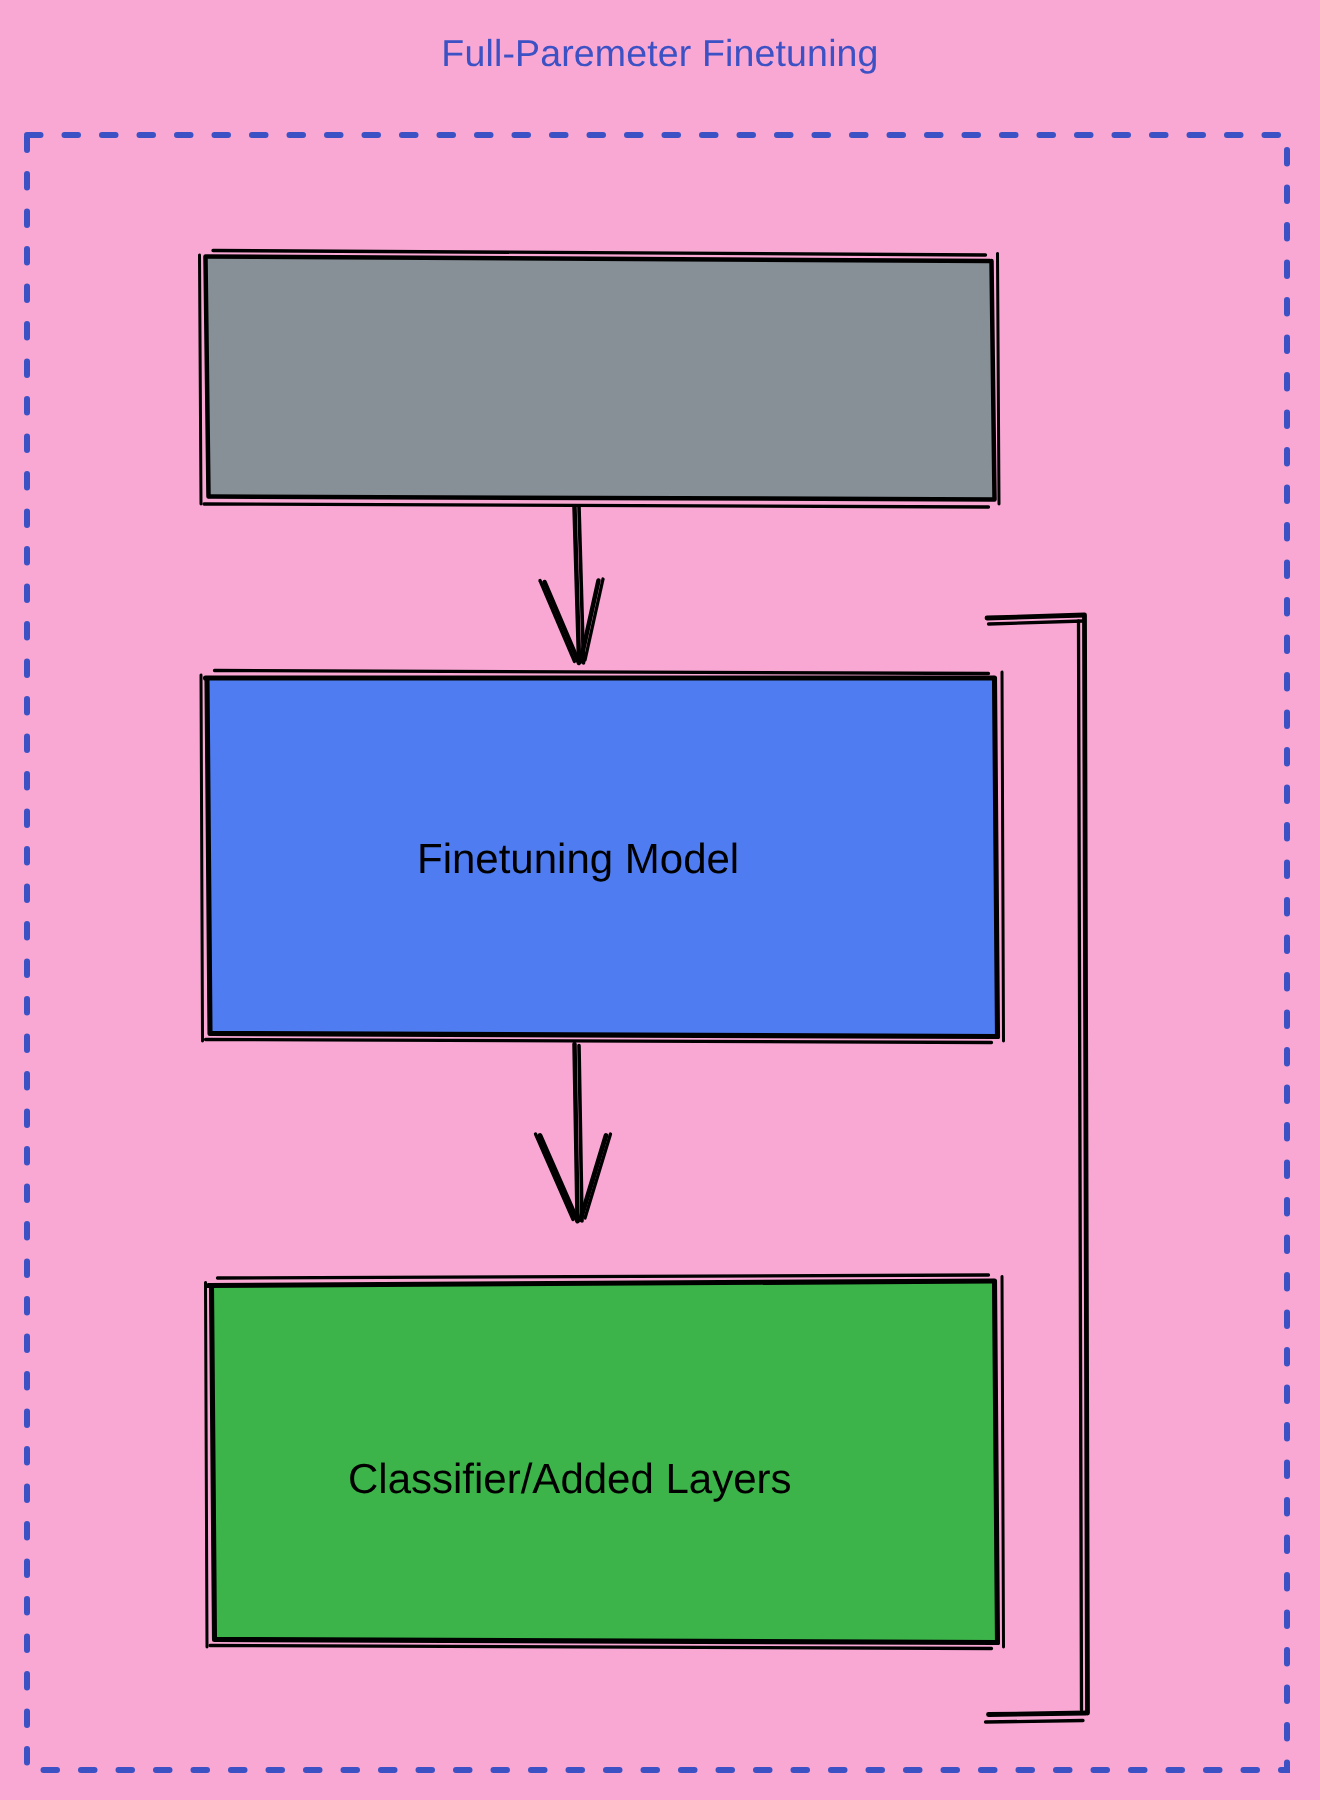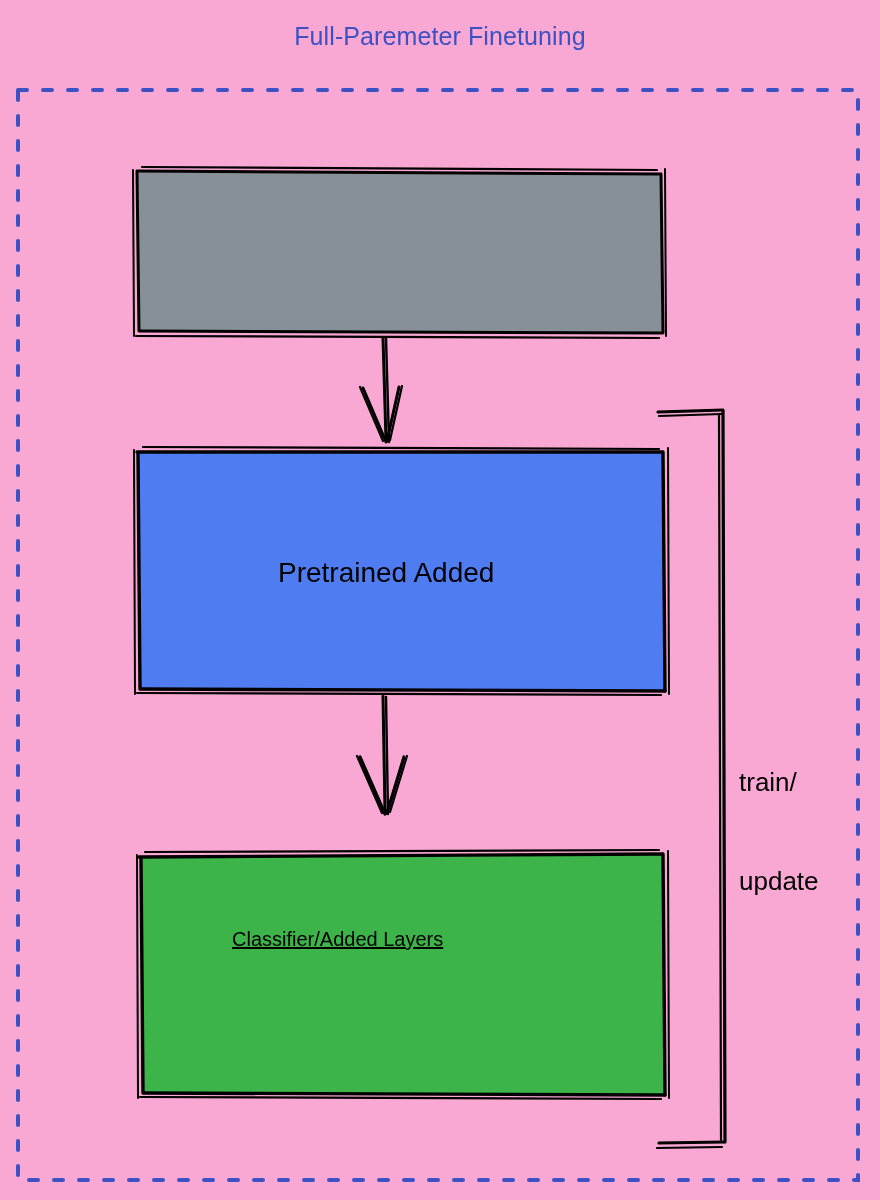--- a/index.html
+++ b/index.html
@@ -48,23 +48,22 @@
     top: 220px;
     font-size: 28px;
   }
   #label-pretrained {
     left: 278px;
     top: 557px;
     font-size: 28px;
   }
   #label-classifier {
     left: 232px;
-    top: 928px;
-    font-size: 20px;
-    text-decoration: underline;
+    top: 970px;
+    font-size: 28px;
   }
   .edge-label {
     position: absolute;
     font-family: "Liberation Sans", sans-serif;
     color: #000000;
     font-size: 26px;
     line-height: 33px;
     white-space: pre;
   }
   #label-train-update {
@@ -142,22 +141,18 @@
       <path d="M658,412 L723,410" fill="none" stroke="#000" stroke-width="3.2" stroke-linecap="round"></path>
       <path d="M659,416 L722,414" fill="none" stroke="#000" stroke-width="2.2" stroke-linecap="round"></path>
       <path d="M723,411 L725,1142" fill="none" stroke="#000" stroke-width="3.2" stroke-linecap="round"></path>
       <path d="M719,414 L721,1140" fill="none" stroke="#000" stroke-width="2.2" stroke-linecap="round"></path>
       <path d="M724,1142 L659,1143" fill="none" stroke="#000" stroke-width="3.2" stroke-linecap="round"></path>
       <path d="M722,1147 L657,1148" fill="none" stroke="#000" stroke-width="2.2" stroke-linecap="round"></path>
     </g>
   </svg>
 
 
-  <div class="node-label" id="label-pretrained">Pretrained Added</div>
+  <div class="node-label" id="label-pretrained">Finetuning Model</div>
 
   <div class="node-label" id="label-classifier">Classifier/Added Layers</div>
 
-  <div class="edge-label" id="label-train-update">
-    <div>train/</div>
-    <div>update</div>
-  </div>
 
 </div>
 
 </body></html>

